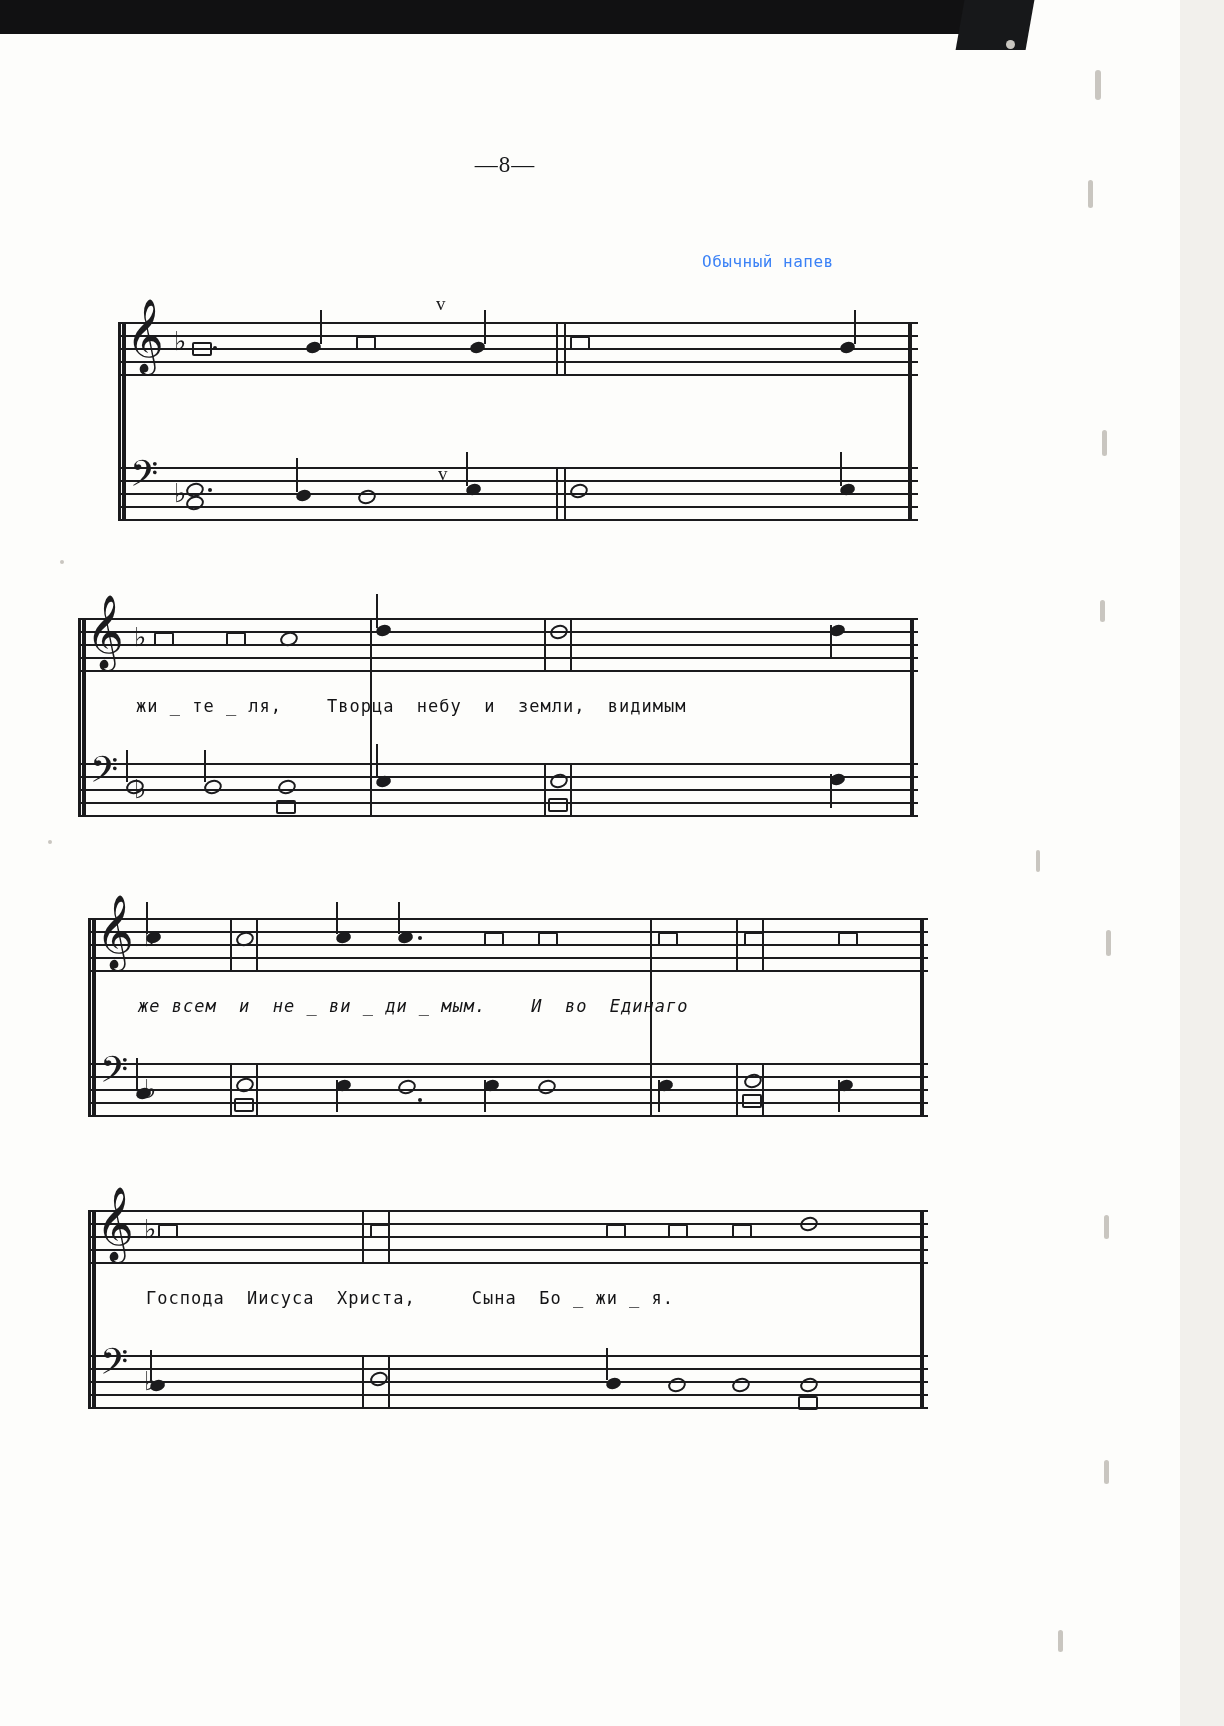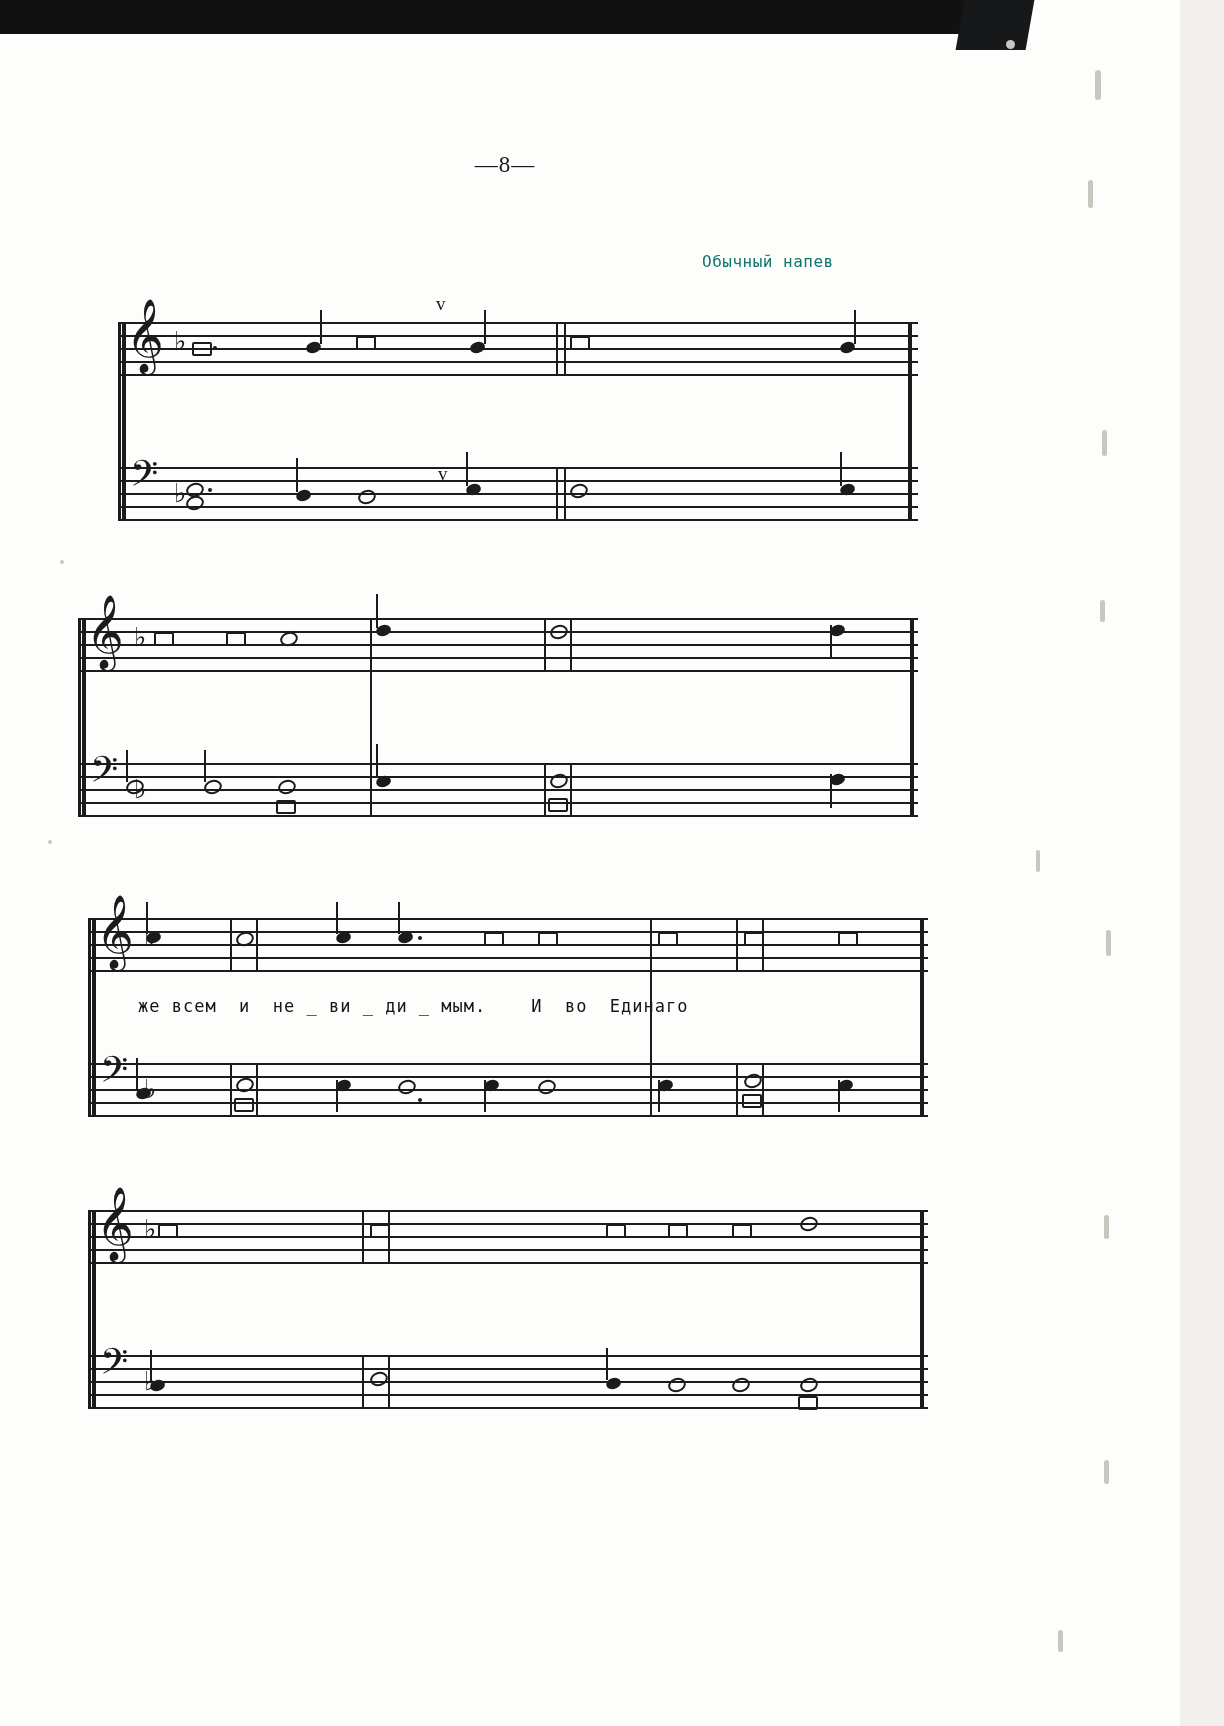--- a/index.html
+++ b/index.html
@@ -72,21 +72,21 @@
     font-weight: 600;
     letter-spacing: 1px;
     color: #101012;
   }
   .subtitle {
     position: absolute;
     left: 702px; top: 252px;
     font-family: "DejaVu Sans Mono", monospace;
     font-size: 16px;
     letter-spacing: 0.5px;
-    color: #0f766e;
+    color: #3b82f6;
   }
 
   
   .system {
     position: absolute;
   }
   .staff {
     position: absolute;
     left: 0;
   }
@@ -303,20 +303,21 @@
     <div class="stem" style="left:298px;top:136px;height:34px;"></div>
     <div class="note open" style="left:472px;top:166px;"></div>
     <div class="note brevis" style="left:470px;top:190px;"></div>
     <div class="barline" style="left:466px;top:155px;height:52px;"></div>
     <div class="barline" style="left:492px;top:155px;height:52px;"></div>
     <div class="note" style="left:752px;top:166px;"></div>
     <div class="stem" style="left:752px;top:166px;height:34px;"></div>
 
     <div class="barline thick" style="left:832px;top:10px;height:197px;"></div>
 
+    <div class="lyrics" style="left:58px;top:88px;">жи _ те _ ля,    Творца  небу  и  земли,  видимым</div>
   </div>
 
   <div class="system" style="left:88px;top:908px;width:840px;height:215px;">
 
     <div class="staff" style="top:10px;width:840px;height:52px;">
       <div class="staff-line" style="top:0px;width:840px;"></div>
       <div class="staff-line" style="top:13px;width:840px;"></div>
       <div class="staff-line" style="top:26px;width:840px;"></div>
       <div class="staff-line" style="top:39px;width:840px;"></div>
       <div class="staff-line" style="top:52px;width:840px;"></div>
@@ -373,21 +374,21 @@
     <div class="stem" style="left:570px;top:172px;height:32px;"></div>
     <div class="note open" style="left:656px;top:166px;"></div>
     <div class="note brevis" style="left:654px;top:186px;"></div>
     <div class="barline" style="left:648px;top:155px;height:52px;"></div>
     <div class="barline" style="left:674px;top:155px;height:52px;"></div>
     <div class="note" style="left:750px;top:172px;"></div>
     <div class="stem" style="left:750px;top:172px;height:32px;"></div>
 
     <div class="barline thick" style="left:832px;top:10px;height:197px;"></div>
 
-    <div class="lyrics" style="left:50px;top:88px;">же всем  и  не _ ви _ ди _ мым.    И  во  Единаго</div>
+    <div class="lyrics" style="left:50px;top:88px;font-style:italic;">же всем  и  не _ ви _ ди _ мым.    И  во  Единаго</div>
   </div>
 
   <div class="system" style="left:88px;top:1200px;width:840px;height:215px;">
 
     <div class="staff" style="top:10px;width:840px;height:52px;">
       <div class="staff-line" style="top:0px;width:840px;"></div>
       <div class="staff-line" style="top:13px;width:840px;"></div>
       <div class="staff-line" style="top:26px;width:840px;"></div>
       <div class="staff-line" style="top:39px;width:840px;"></div>
       <div class="staff-line" style="top:52px;width:840px;"></div>
@@ -424,15 +425,16 @@
     <div class="barline" style="left:300px;top:155px;height:52px;"></div>
     <div class="note" style="left:518px;top:178px;"></div>
     <div class="stem" style="left:518px;top:148px;height:32px;"></div>
     <div class="note open" style="left:580px;top:178px;"></div>
     <div class="note open" style="left:644px;top:178px;"></div>
     <div class="note open" style="left:712px;top:178px;"></div>
     <div class="note brevis" style="left:710px;top:196px;"></div>
 
     <div class="barline thick" style="left:832px;top:10px;height:197px;"></div>
 
+    <div class="lyrics" style="left:58px;top:88px;">Господа  Иисуса  Христа,     Сына  Бо _ жи _ я.</div>
   </div>
 
 </div>
 
 </body></html>

